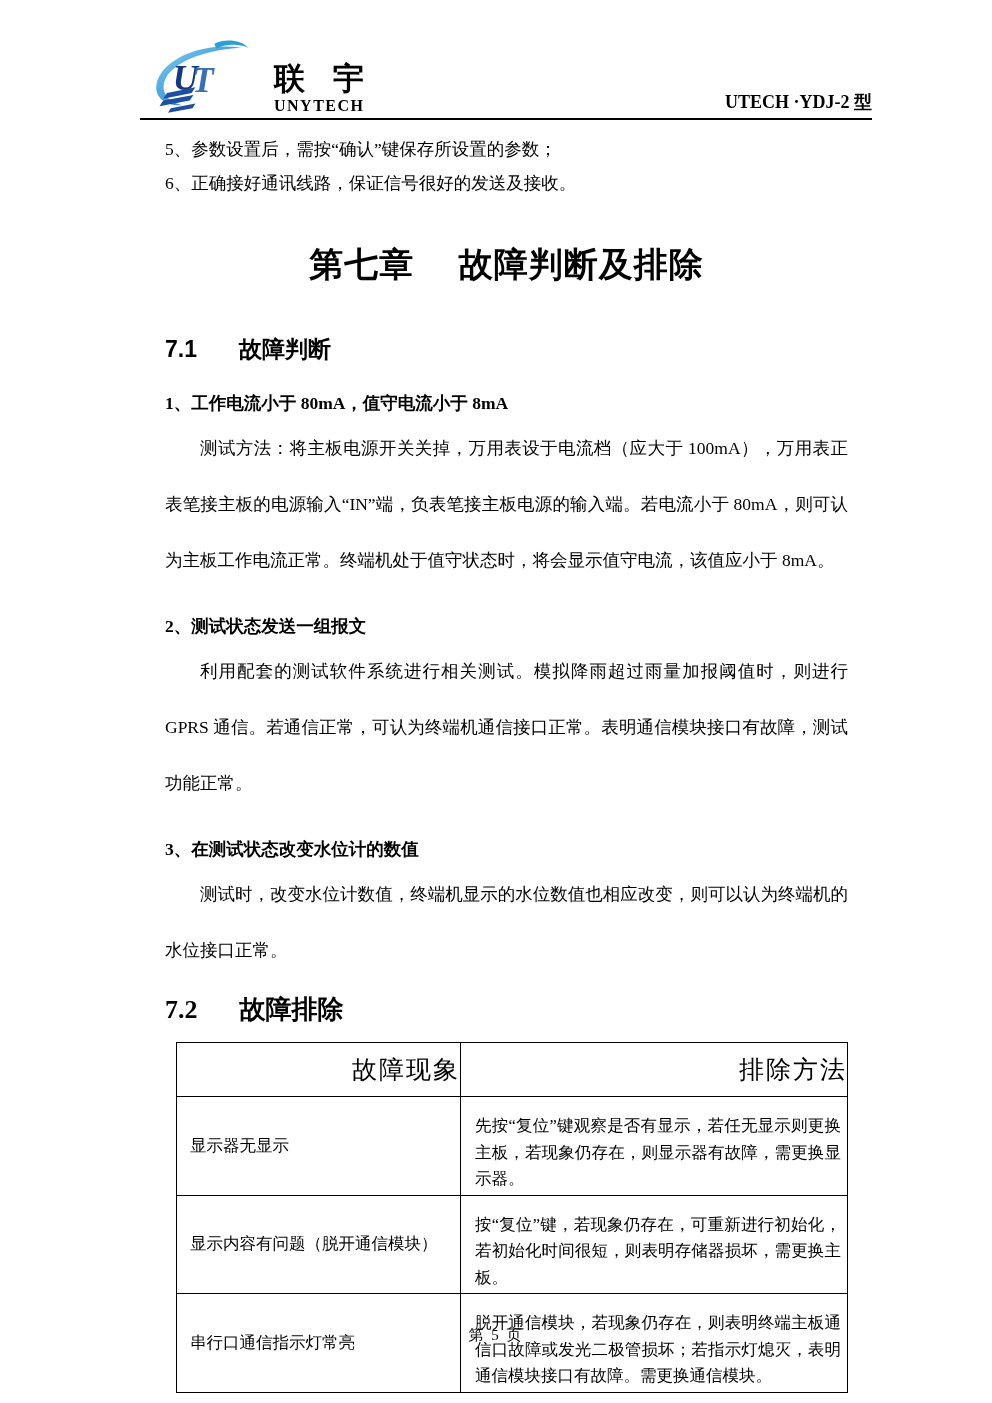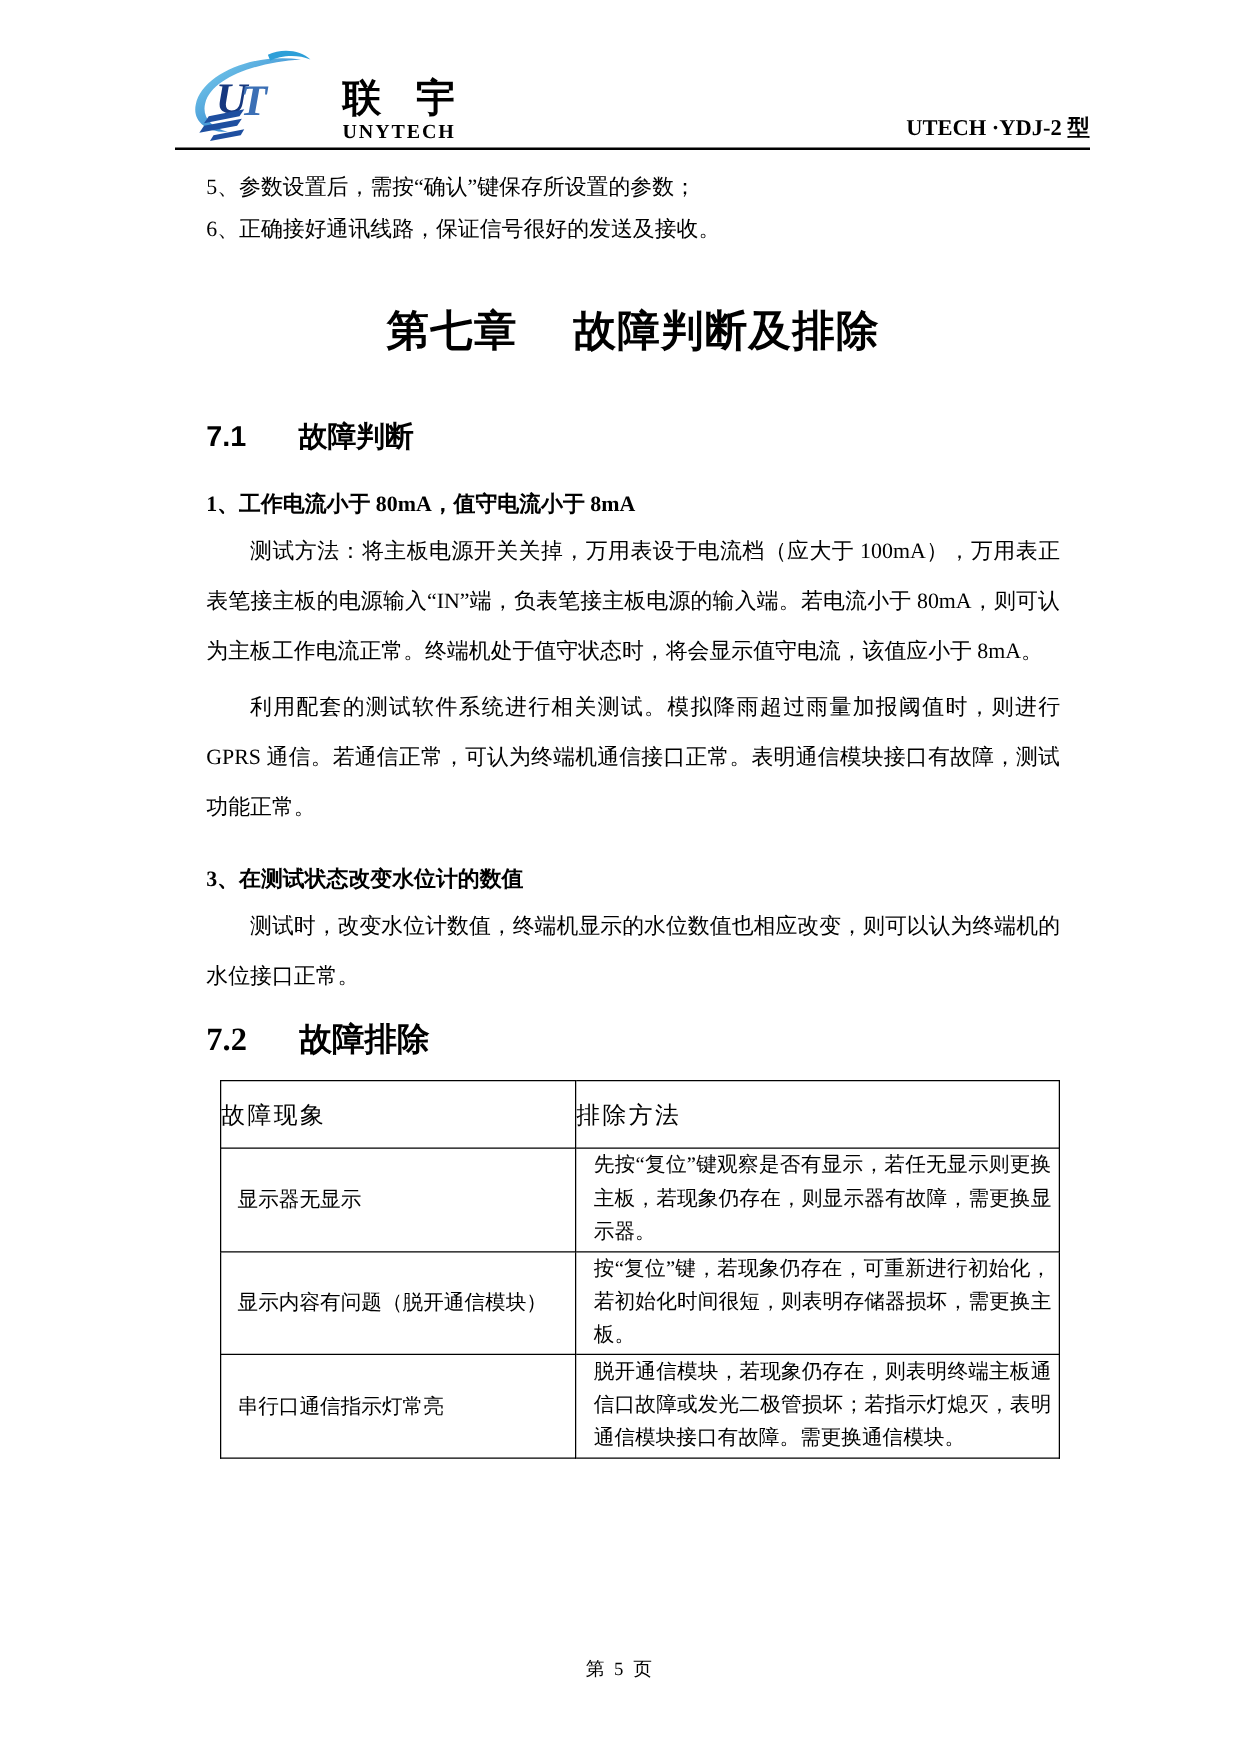--- a/index.html
+++ b/index.html
@@ -32,39 +32,39 @@
     margin-top:46px; font-family:"Liberation Sans","DejaVu Sans",sans-serif;
     font-weight:bold; font-size:23px;
   }
   .sec-h2 {
     margin-top:14px; font-family:"Liberation Serif","DejaVu Serif",serif;
     font-weight:bold; font-size:26px;
   }
   .sec-num { margin-right:42px; }
   .item-h { font-size:17.5px; font-weight:bold; margin-top:26px; }
   .body-p {
-    font-size:17.5px; line-height:40px; text-align:justify;
+    font-size:17.5px; line-height:56px; text-align:justify;
     text-indent:2em; margin-top:5px;
   }
   
   table.fault {
     margin-top:15px; margin-left:11px; width:672px;
     border-collapse:collapse; table-layout:fixed;
   }
   .fault th, .fault td { border:1.5px solid #000; }
   .fault th {
-    font-weight:normal; font-size:19px; height:54px;
-    text-align:left; vertical-align:middle; letter-spacing:2px;
+    font-weight:normal; font-size:25px; height:54px;
+    text-align:right; vertical-align:middle; letter-spacing:2px;
   }
   .fault th.col-symptom { width:284px; }
   .fault td.symptom {
     font-size:16.5px; padding:4px 6px 4px 13px; vertical-align:middle;
   }
   .fault td.remedy {
-    font-size:16.5px; line-height:26.5px; padding:0 6px 2px 14px;
+    font-size:16.5px; line-height:26.5px; padding:16px 6px 2px 14px;
     text-align:justify; vertical-align:middle;
   }
   
   .footer {
     position:absolute; top:1326px; left:0; width:100%;
     text-align:center; font-size:15px; letter-spacing:2px;
   }
 </style>
 </head>
 <body>
@@ -104,20 +104,21 @@
 
   <div class="chapter-title">第七章　 故障判断及排除</div>
 
   <div class="sec-h1">
     <span class="sec-num">7.1</span><span>故障判断</span>
   </div>
 
   <div class="item-h">1、工作电流小于 80mA，值守电流小于 8mA</div>
   <div class="body-p">测试方法：将主板电源开关关掉，万用表设于电流档（应大于 100mA），万用表正表笔接主板的电源输入“IN”端，负表笔接主板电源的输入端。若电流小于 80mA，则可认为主板工作电流正常。终端机处于值守状态时，将会显示值守电流，该值应小于 8mA。</div>
 
+  <div class="item-h">2、测试状态发送一组报文</div>
   <div class="body-p">利用配套的测试软件系统进行相关测试。模拟降雨超过雨量加报阈值时，则进行 GPRS 通信。若通信正常，可认为终端机通信接口正常。表明通信模块接口有故障，测试功能正常。</div>
 
   <div class="item-h">3、在测试状态改变水位计的数值</div>
   <div class="body-p">测试时，改变水位计数值，终端机显示的水位数值也相应改变，则可以认为终端机的水位接口正常。</div>
 
   <div class="sec-h2">
     <span class="sec-num">7.2</span><span>故障排除</span>
   </div>
 
   <table class="fault">

